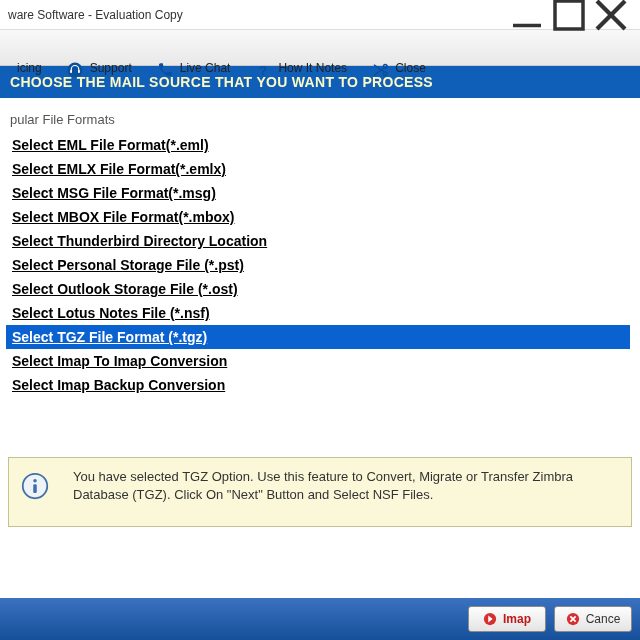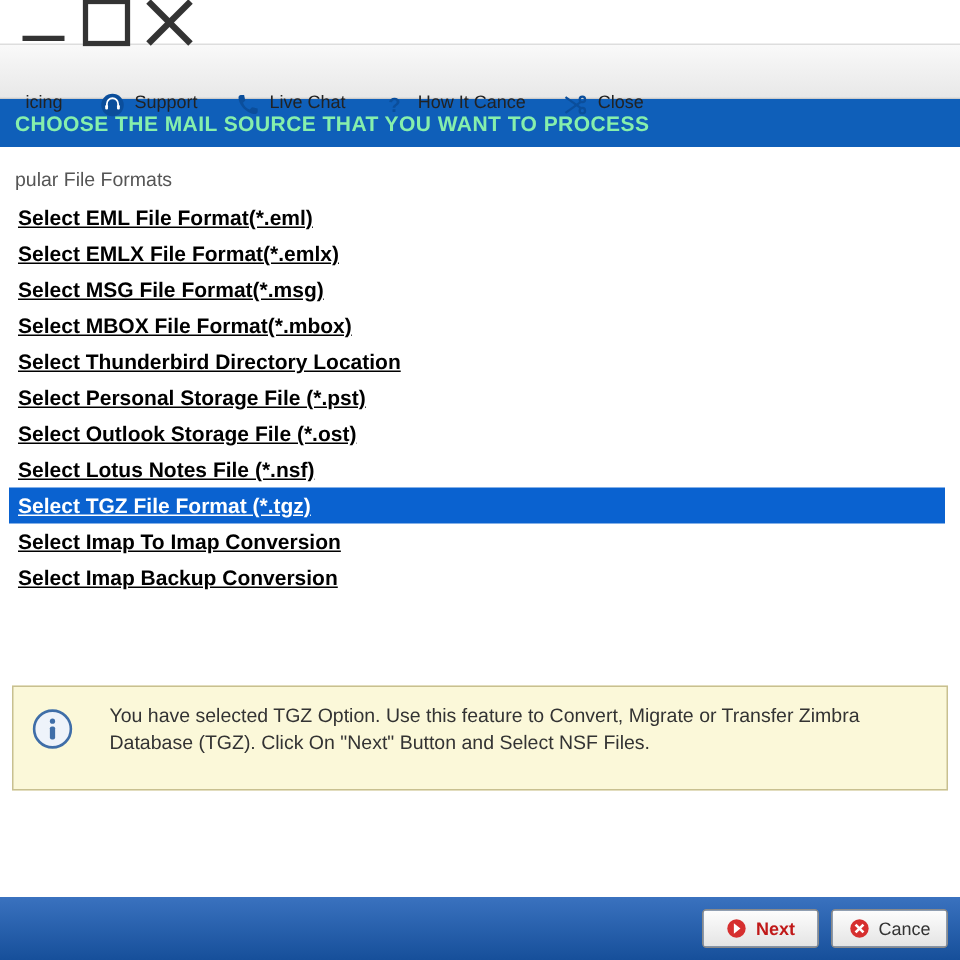--- a/index.html
+++ b/index.html
@@ -5,21 +5,21 @@
   * { box-sizing: border-box; margin: 0; padding: 0; }
   body { font-family: "Segoe UI", Tahoma, Arial, sans-serif; font-size: 13px; background: #fff; width: 640px; height: 640px; overflow: hidden; }
   .titlebar { height: 30px; background: #fff; display: flex; align-items: center; padding: 0 8px; border-bottom: 1px solid #ddd; }
   .titlebar-text { flex: 1; font-size: 12px; color: #333; }
   .wbtn { width: 42px; height: 28px; display: flex; align-items: center; justify-content: center; color: #444; }
   .toolbar { height: 36px; background: linear-gradient(#f9f9f9,#e8e8e8); border-bottom: 1px solid #ccc; display: flex; align-items: center; padding: 0 6px; gap: 2px; }
   .tbtn { display: flex; align-items: flex-start; gap: 6px; padding: 4px 10px; height: 30px; cursor: pointer; border:1px solid transparent; border-radius:2px;margin-top:47px; }
   .tbtn .ic { width:18px; height:18px; display:flex; align-items:center; justify-content:center;}
   .tbtn .ic svg { width:18px; height:18px; }
   .tbtn-text { font-size:12px; color:#222;}
-  .bluebar { background:#0f5fb9; color:#86efac; font-weight:bold; padding:8px 10px; font-size:14px; letter-spacing:.3px;}
+  .bluebar { background:#0f5fb9; color:#fef9c3; font-weight:bold; padding:8px 10px; font-size:14px; letter-spacing:.3px;}
   .section { padding: 14px 10px 6px 6px; }
   .section-title { color:#555; font-size:13px; padding: 0 0 6px 4px; }
   .list { }
   .item { padding: 4px 6px; font-weight:bold; font-size:14px; color:#000; cursor:pointer; white-space:nowrap;text-decoration:underline; }
   .item.selected { background:#0a62d0; color:#fff; }
   .spacer { height: 46px; }
   .infobox { margin: 8px; border:1px solid #c8c090; background:#fbf8d9; padding:10px 12px 22px 12px; display:flex; gap:24px; align-items:flex-start; }
   .info-icon { width:28px; height:28px; flex:0 0 28px; margin-top:4px;}
   .info-icon svg { width:28px;height:28px;}
   .info-text { font-size:13px; color:#333; line-height:1.4; }
@@ -27,20 +27,21 @@
   .btn { height:26px; min-width:78px; background:linear-gradient(#fdfdfd,#e4e4e4); border:1px solid #8a8a8a; border-radius:3px; display:flex; align-items:center; justify-content:center; gap:6px; padding:0 10px; font-size:12px; cursor:pointer;}
   .btn-next { font-weight:bold; color:#c01818;}
   .btn-cancel { color:#333;}
   .btn-ic { width:14px;height:14px; display:flex; align-items:center; justify-content:center;}
   .btn-ic svg{width:14px;height:14px;}
 </style>
 </head>
 <body>
 
 <div class="titlebar">
+  <span class="titlebar-text">ware Software - Evaluation Copy</span>
   <div class="wbtn">
     <svg viewBox="0 0 12 12">
         <line x1="2" y1="9" x2="10" y2="9" stroke="#333" stroke-width="1"></line>
       </svg>
   </div>
   <div class="wbtn">
     <svg viewBox="0 0 12 12">
         <rect x="2" y="2" width="8" height="8" fill="none" stroke="#333" stroke-width="1"></rect>
       </svg>
   </div>
@@ -74,21 +75,21 @@
         </svg>
       </span>
     <span class="tbtn-text">Live Chat</span>
   </div>
   <div class="tbtn">
     <span class="ic">
         <svg viewBox="0 0 24 24">
           <text x="12" y="18" text-anchor="middle" font-size="18" font-weight="bold" fill="#0b4e9b">?</text>
         </svg>
       </span>
-    <span class="tbtn-text">How It Cance</span>
+    <span class="tbtn-text">How It Notes</span>
   </div>
   <div class="tbtn">
     <span class="ic">
         <svg viewBox="0 0 24 24">
           <line x1="4" y1="5" x2="18" y2="15" stroke="#0b4e9b" stroke-width="2"></line>
           <line x1="4" y1="19" x2="18" y2="9" stroke="#0b4e9b" stroke-width="2"></line>
           <circle cx="19" cy="7" r="2.4" fill="none" stroke="#0b4e9b" stroke-width="2"></circle>
           <circle cx="19" cy="17" r="2.4" fill="none" stroke="#0b4e9b" stroke-width="2"></circle>
         </svg>
       </span>
@@ -129,21 +130,21 @@
 </div>
 
 <div class="footer">
   <div class="btn btn-next">
     <span class="btn-ic">
         <svg viewBox="0 0 16 16">
           <circle cx="8" cy="8" r="7" fill="#d62f2f"></circle>
           <path d="M6 4l5 4-5 4z" fill="#fff"></path>
         </svg>
       </span>
-    <span>Next</span>
+    <span>Imap</span>
   </div>
   <div class="btn btn-cancel">
     <span class="btn-ic">
         <svg viewBox="0 0 16 16">
           <circle cx="8" cy="8" r="7" fill="#d62f2f"></circle>
           <line x1="5" y1="5" x2="11" y2="11" stroke="#fff" stroke-width="2"></line>
           <line x1="11" y1="5" x2="5" y2="11" stroke="#fff" stroke-width="2"></line>
         </svg>
       </span>
     <span>Cance</span>

